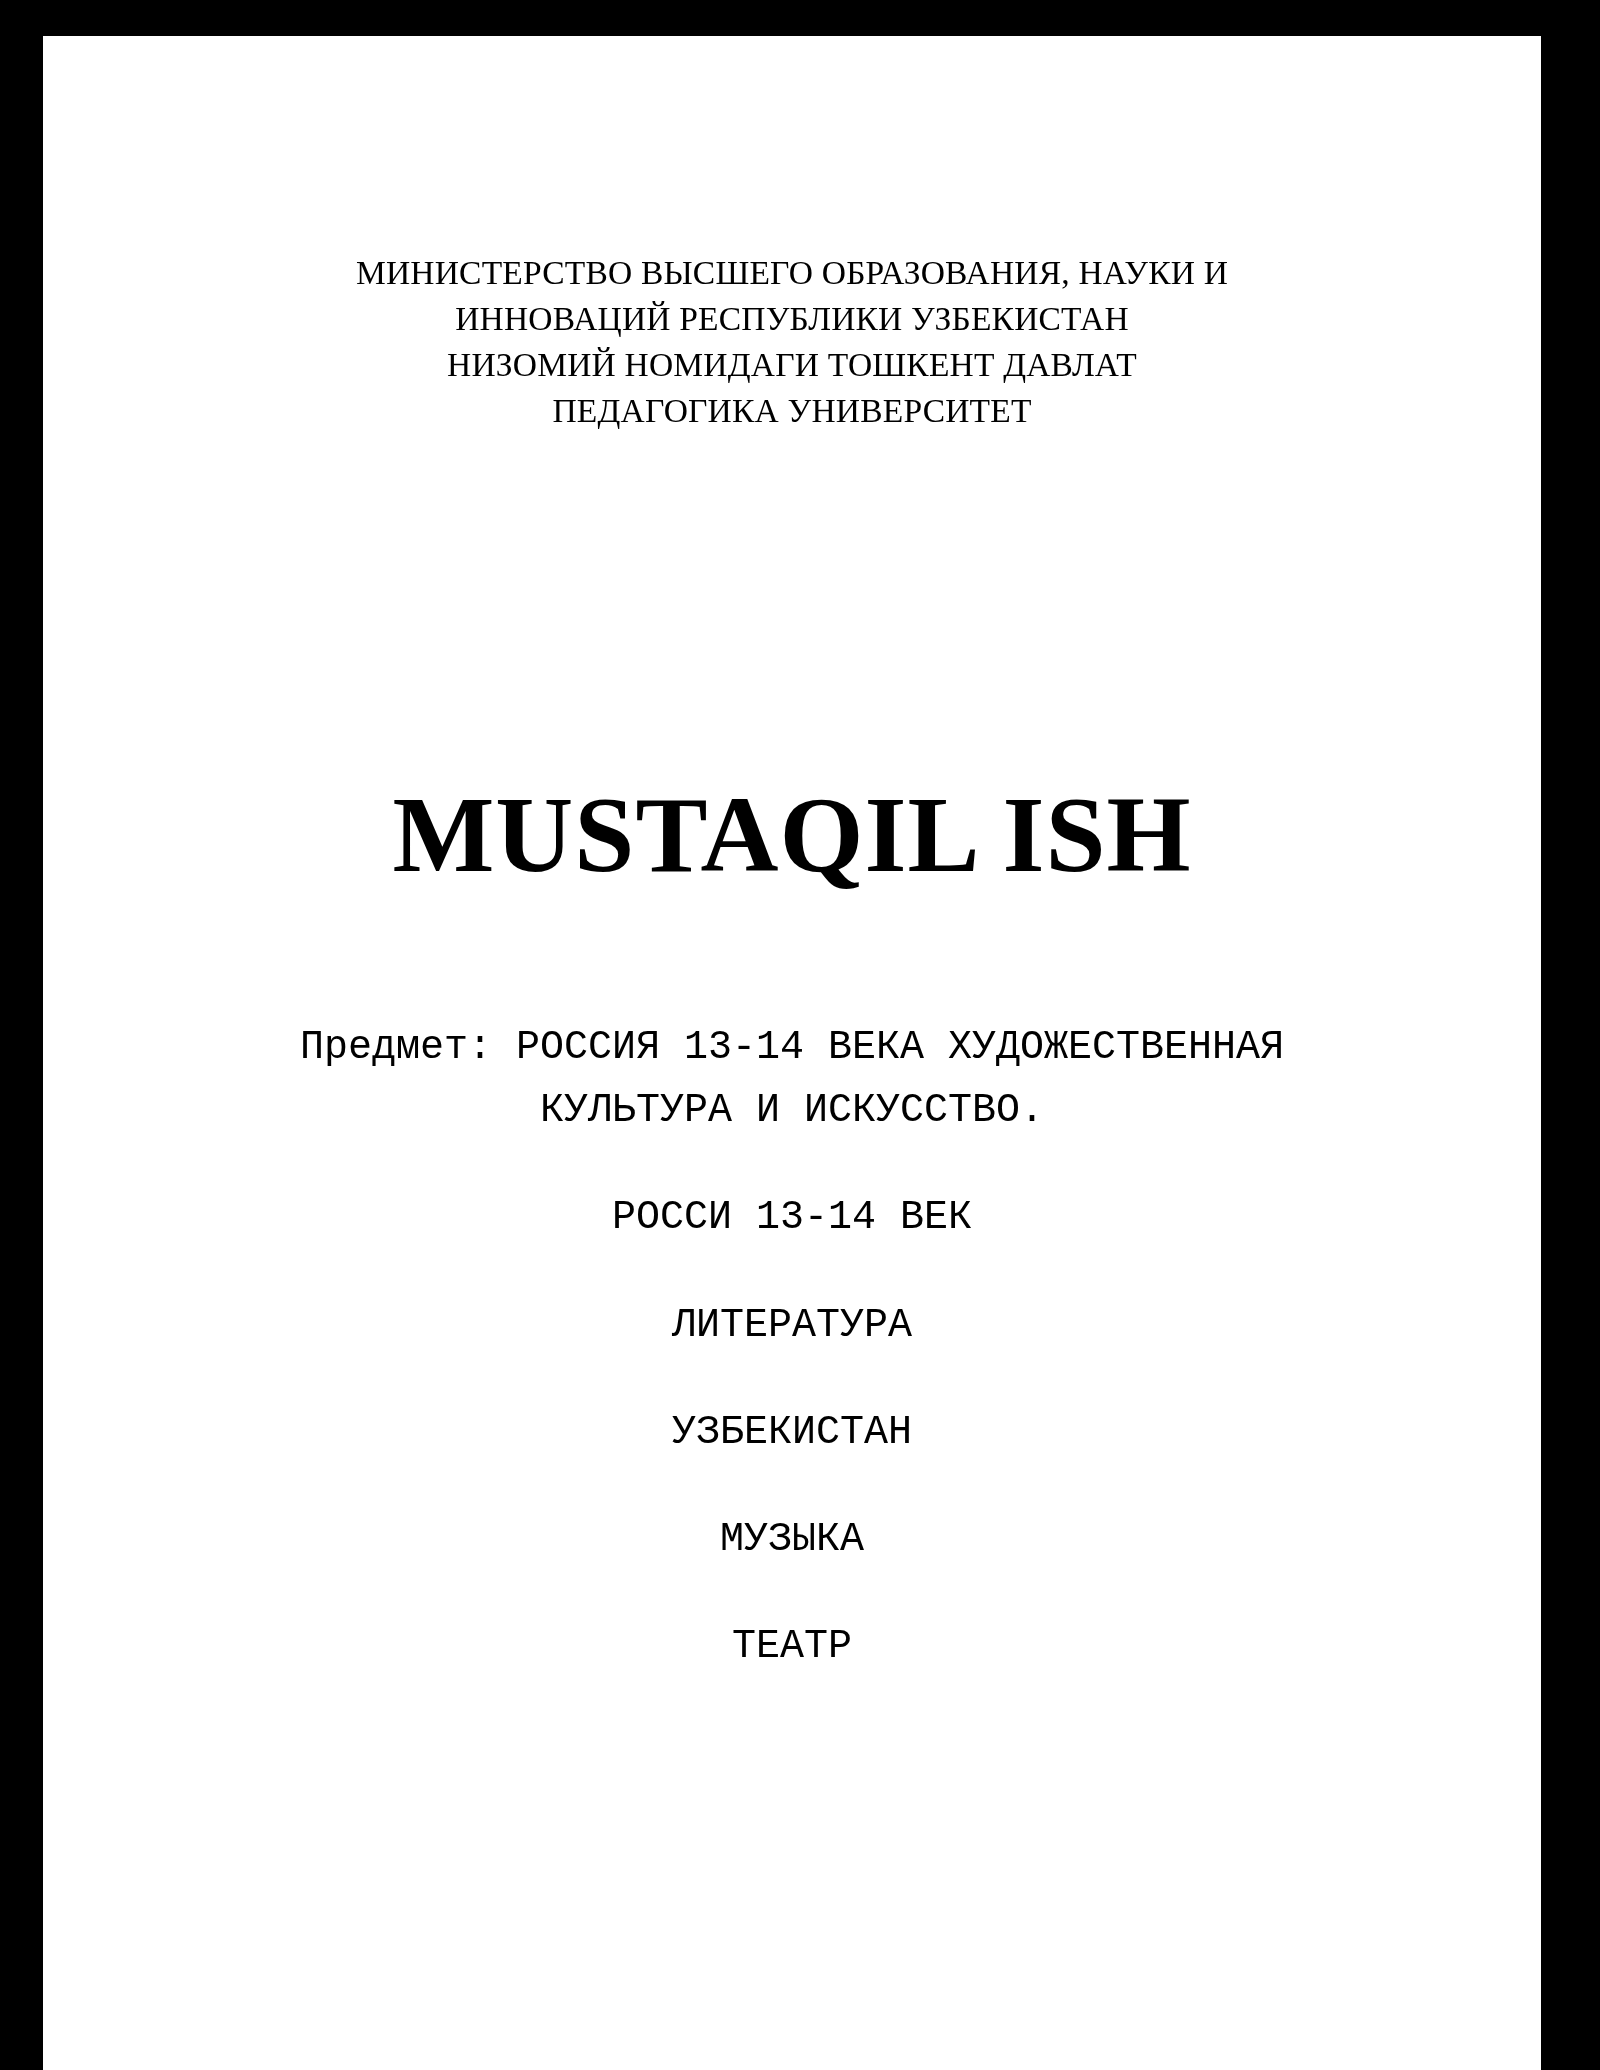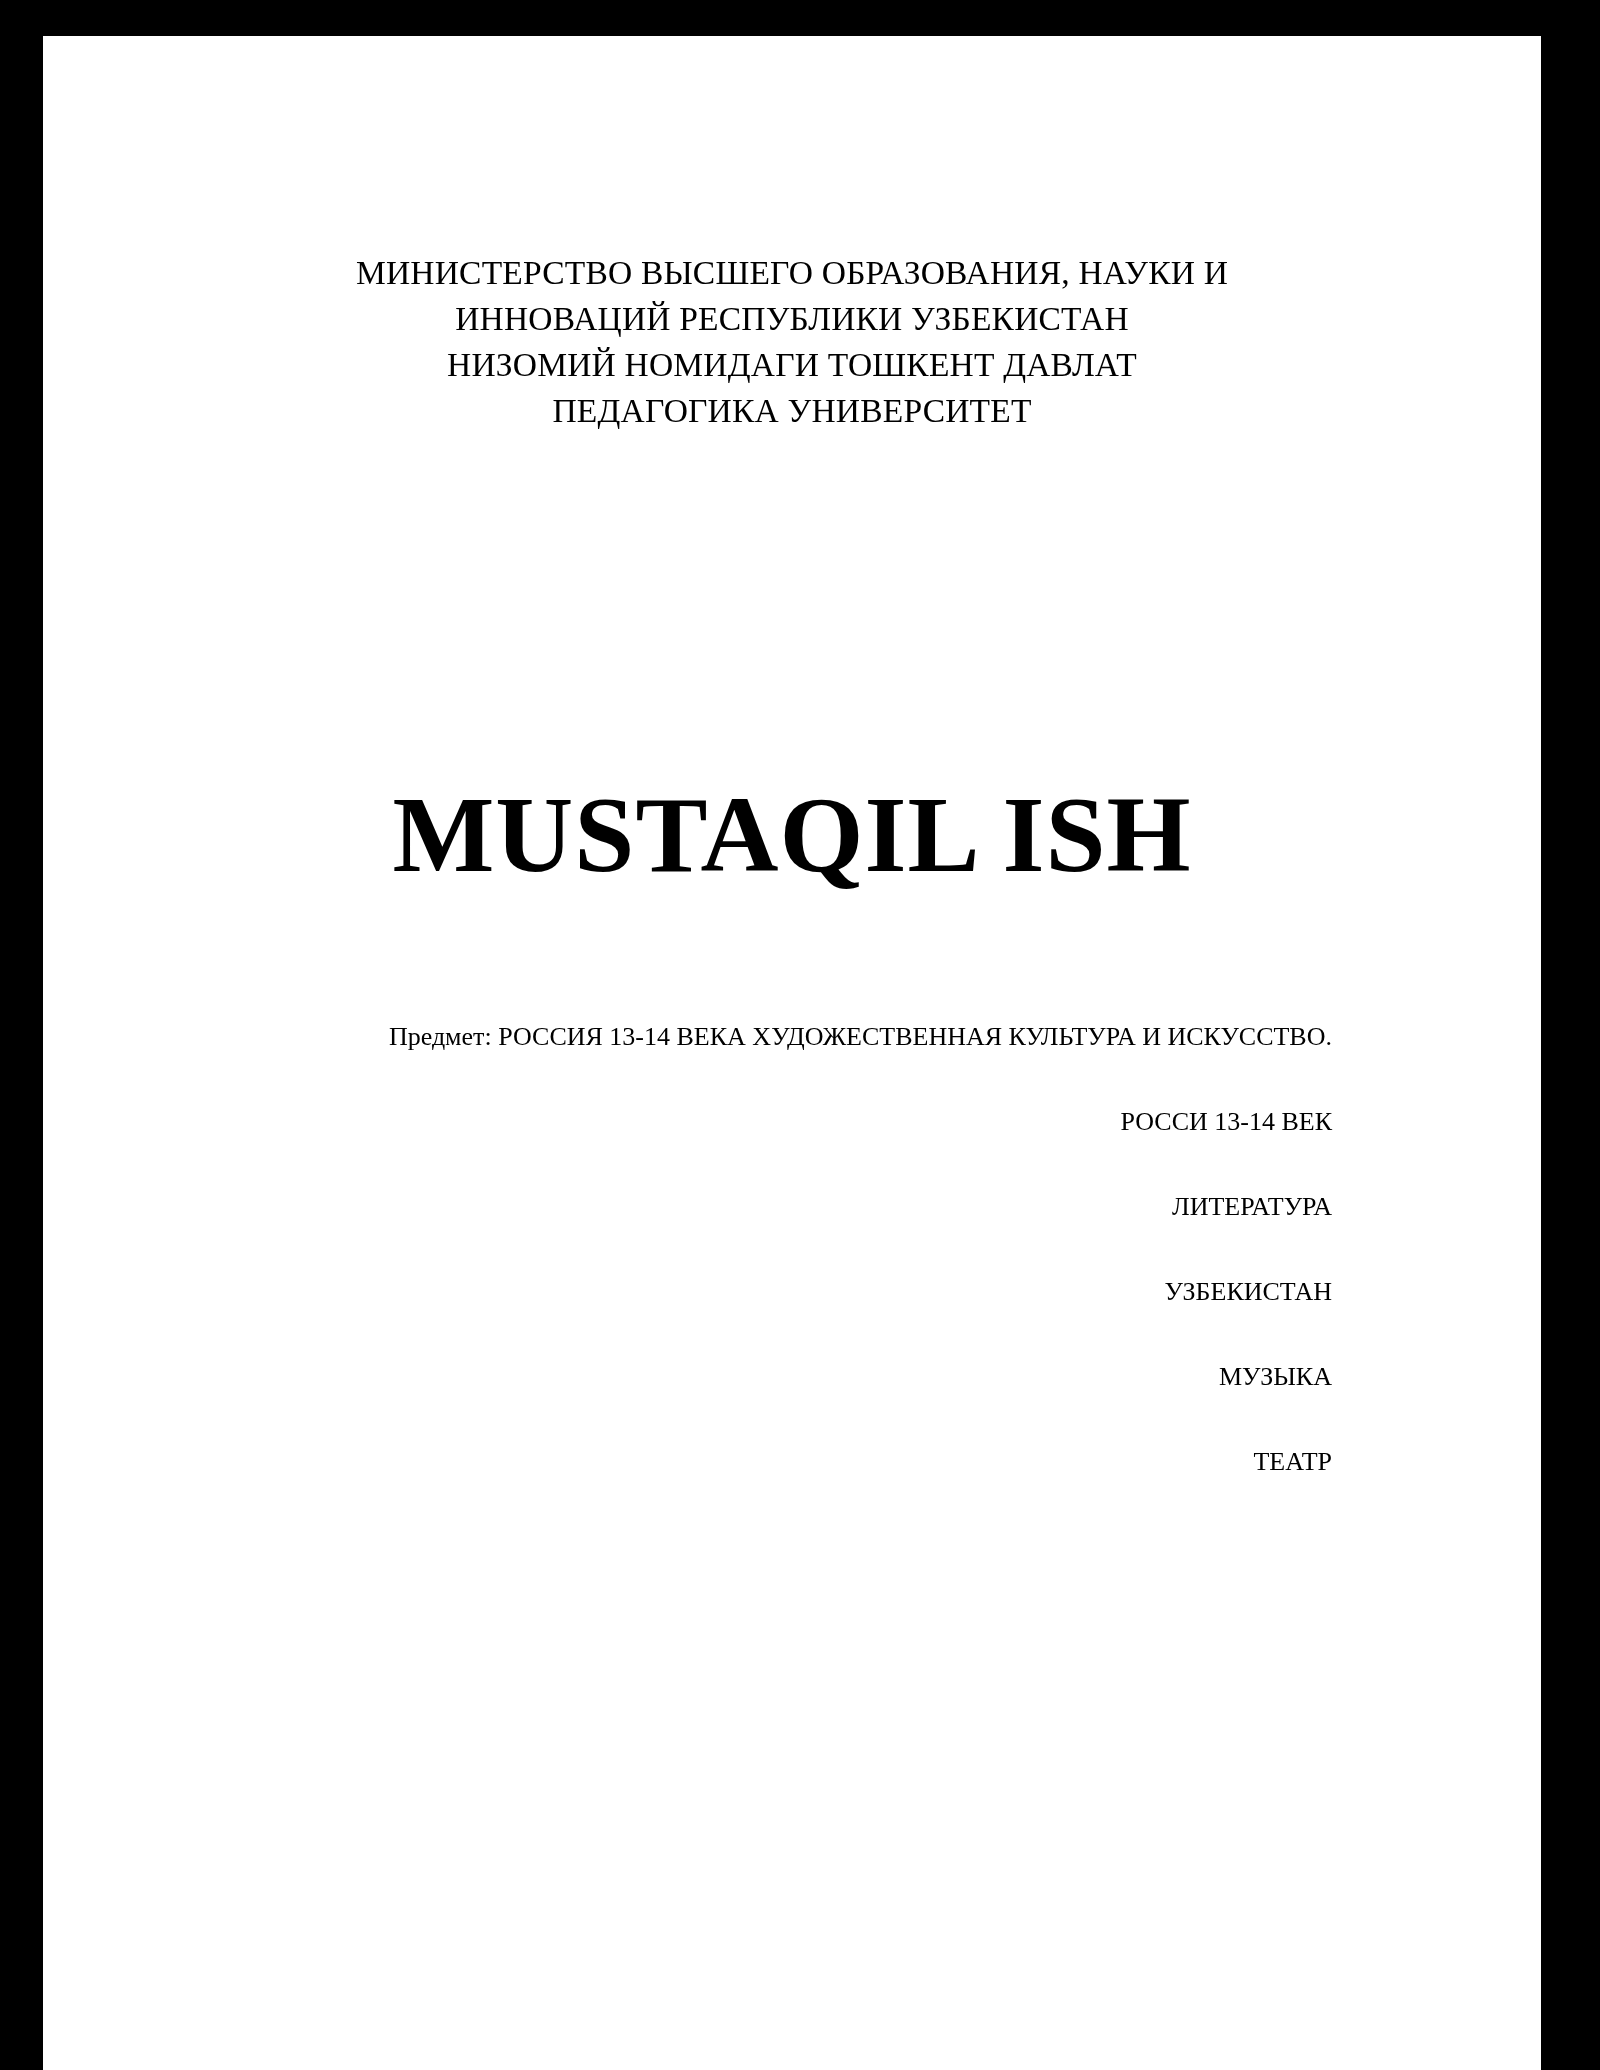--- a/index.html
+++ b/index.html
@@ -86,23 +86,24 @@
     margin-top: 40px;
   }
 
   
   .subject {
     position: absolute;
     left: 50%;
     transform: translateX(-50%);
     top: 980px;
     width: 1080px;
-    text-align: right;
-    font-size: 26px;
+    text-align: center;
+    font-size: 40px;
     line-height: 1.58;
+    font-family: Liberation Mono, monospace;
   }
   .subject .subject-main {
     display: block;
   }
   .subject .topic {
     display: block;
     margin-top: 44px;
   }
 </style>
 </head>

